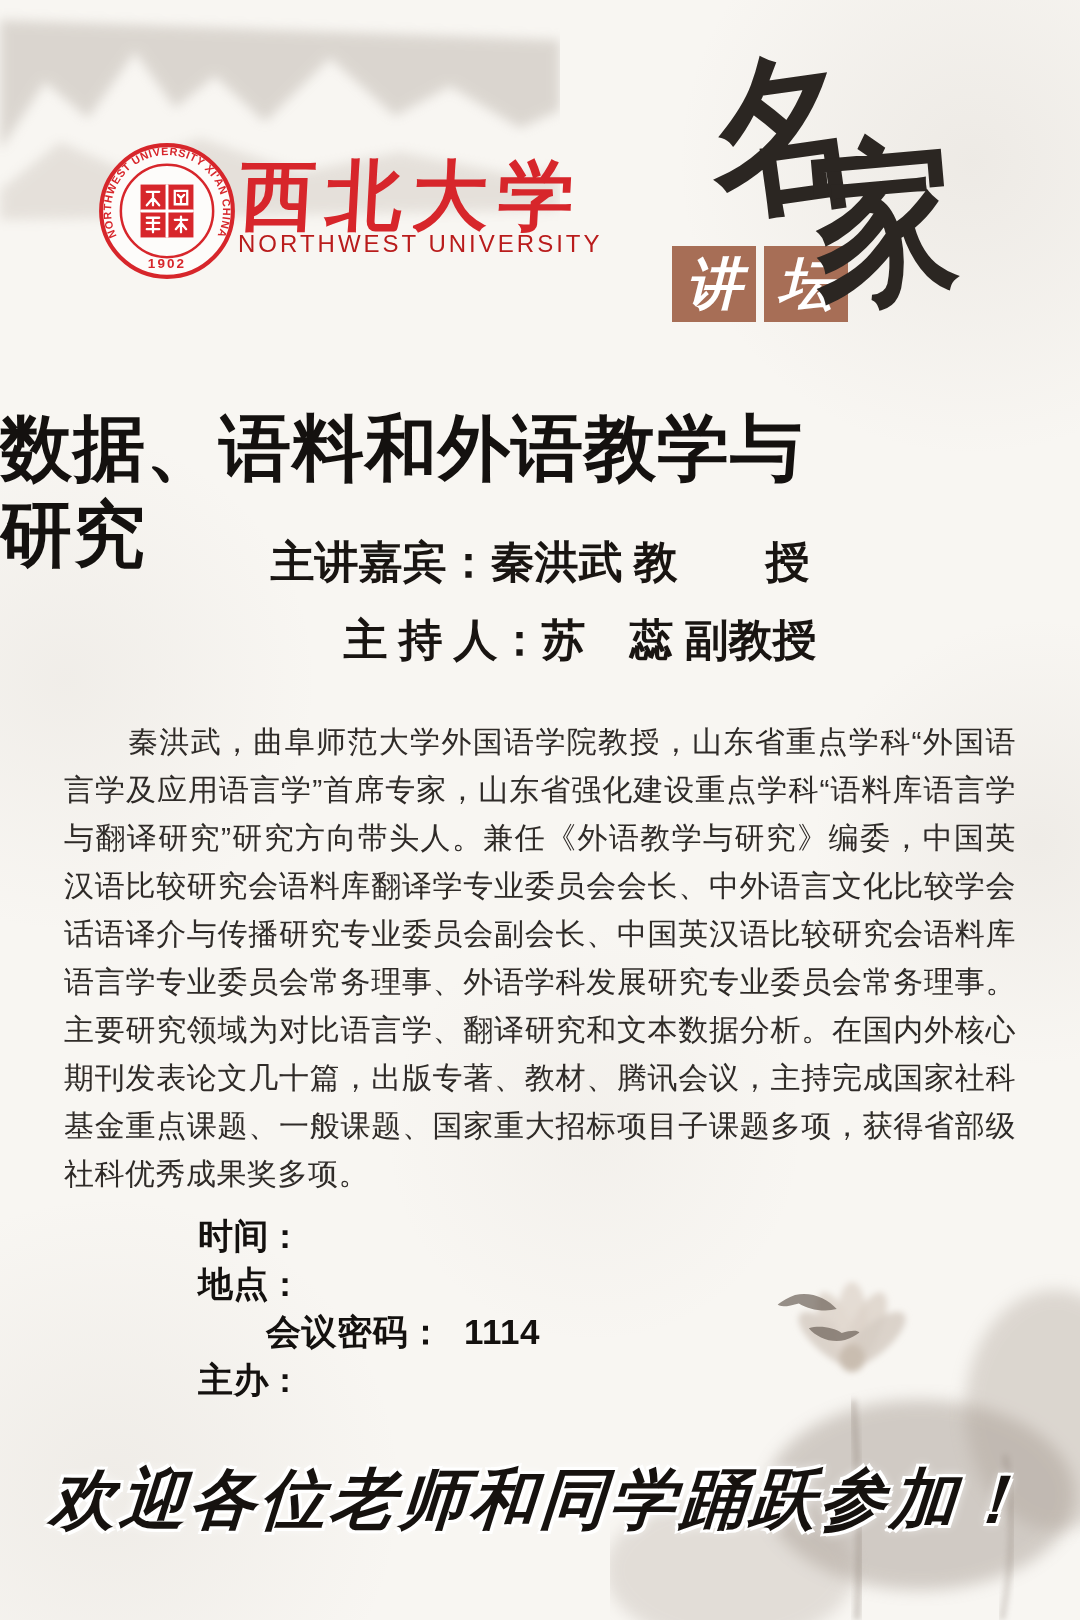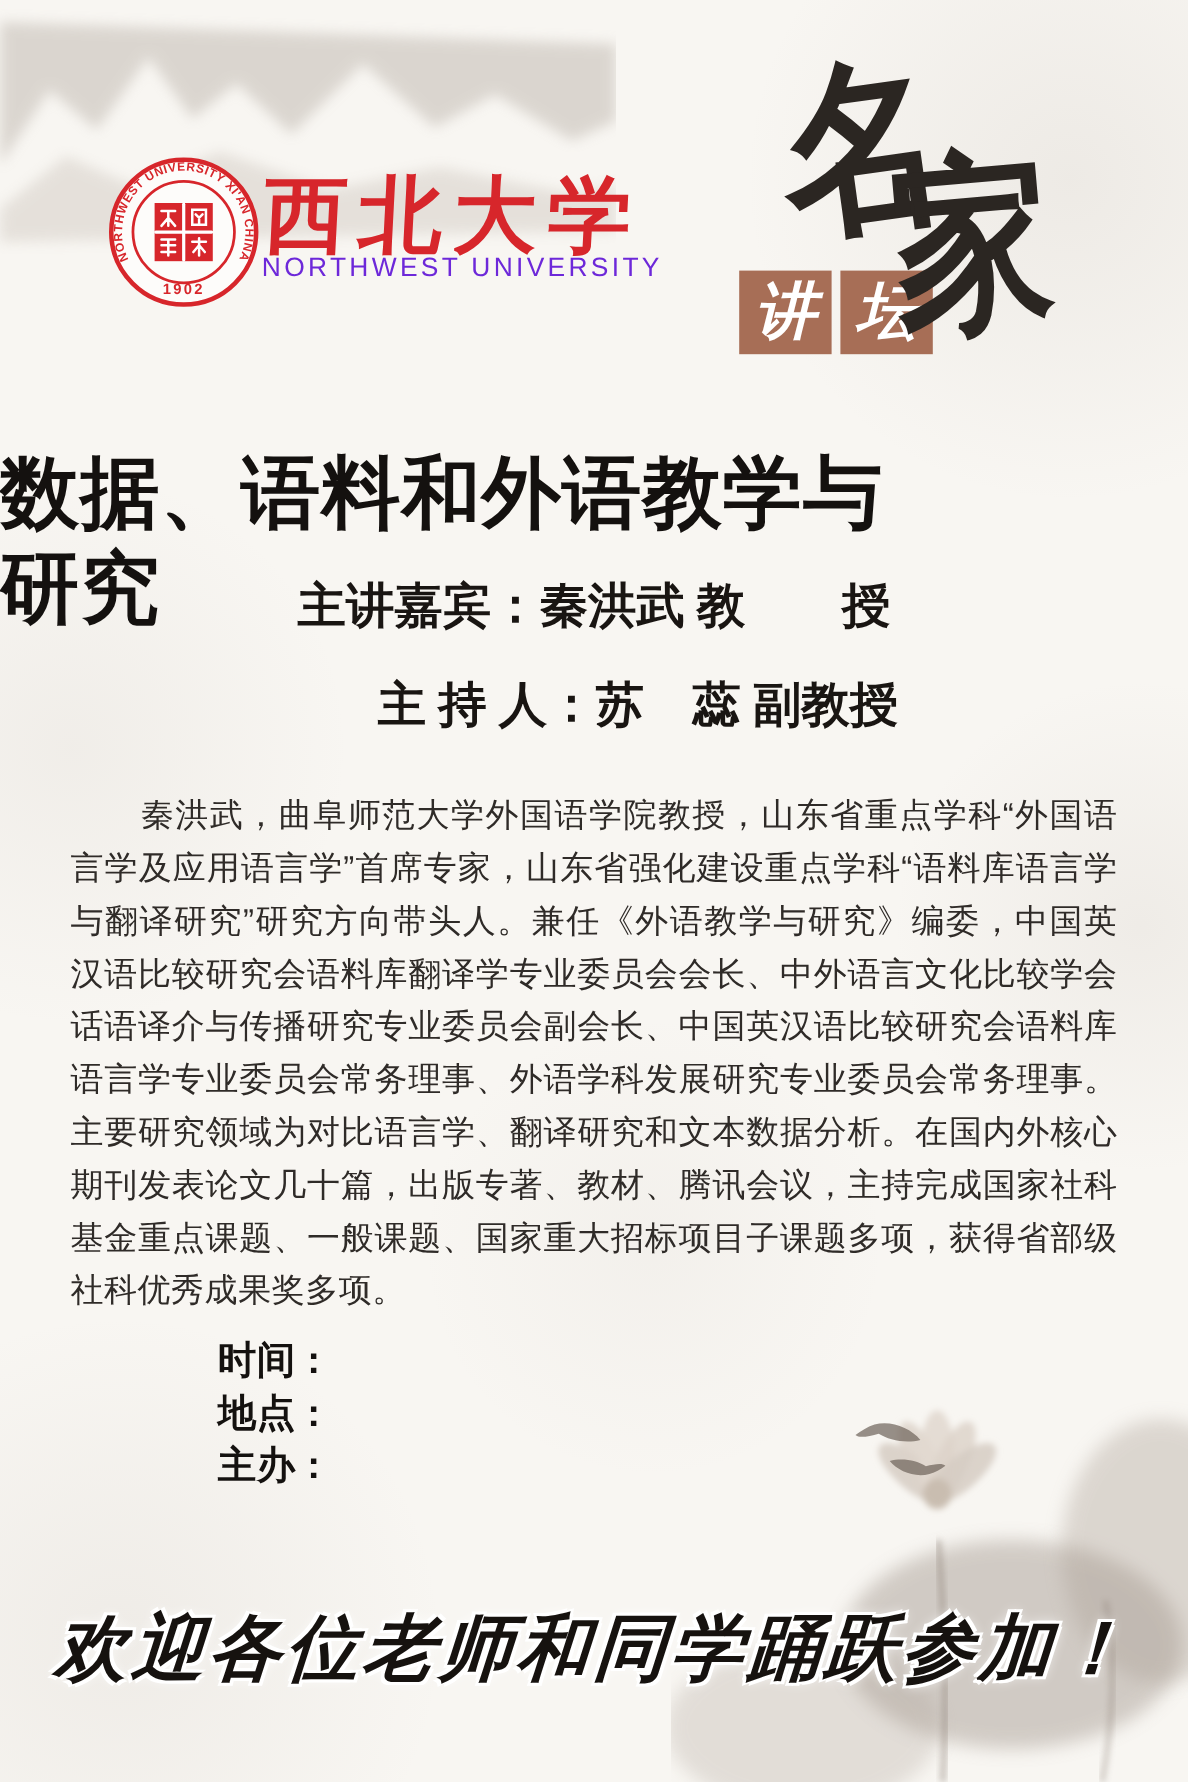--- a/index.html
+++ b/index.html
@@ -25,21 +25,21 @@
   
   .seal { position:absolute; left:97px; top:141px; width:140px; height:140px; }
   .uni-cn {
     position:absolute; left:236px; top:146px; width:352px; text-align:center;
     font-family:"Liberation Serif","DejaVu Serif",serif; font-weight:900;
     font-size:76px; letter-spacing:10px; color:#d7262b; transform:skewX(-3deg);
     white-space:nowrap;
   }
   .uni-en {
     position:absolute; left:238px; top:230px; width:352px; text-align:center;
-    font-size:24px; letter-spacing:3px; color:#6d28d9; font-weight:500;
+    font-size:24px; letter-spacing:3px; color:#b91c1c; font-weight:500;
     white-space:nowrap;
   }
   .forum-char {
     position:absolute; font-family:"Liberation Serif","DejaVu Serif",serif;
     font-weight:900; color:#2b2622; line-height:1; z-index:3; white-space:nowrap;
   }
   .fc-ming { left:700px; top:52px;  font-size:168px; transform:rotate(-8deg) scaleX(.88); }
   .fc-jia  { left:798px; top:138px; font-size:172px; transform:rotate(-5deg) scaleX(.85); }
   .fbox {
     position:absolute; width:84px; height:76px; background:#a76e56; z-index:2;
@@ -55,21 +55,21 @@
     position:absolute; left:0; top:406px; width:870px; margin:0;
     text-align:left; font-family:"Liberation Serif","DejaVu Serif",serif;
     font-weight:900; font-size:72px; line-height:86px; letter-spacing:1px;
     color:#14110f;
   }
   .guest {
     position:absolute; left:0; width:1080px; text-align:center;
     font-family:"Liberation Serif","DejaVu Serif",serif; font-weight:900;
     font-size:44px; line-height:54px; color:#191512; white-space:pre;
   }
-  .guest-speaker { top:524px;text-align:center; }
+  .guest-speaker { top:536px;text-align:center; }
   .guest-host    { top:614px;padding-left:40px; }
 
   .bio {
     position:absolute; left:64px; top:718px; width:952px; margin:0;
     font-size:30px; line-height:48px; letter-spacing:.5px; color:#2f2b28;
     text-align:justify; text-indent:64px; font-weight:500;
   }
 
   .details { position:absolute; left:198px; top:1212px; }
   .detail-row { display:flex; height:48px; align-items:center;
@@ -166,19 +166,23 @@
   <p class="bio">秦洪武，曲阜师范大学外国语学院教授，山东省重点学科“外国语言学及应用语言学”首席专家，山东省强化建设重点学科“语料库语言学与翻译研究”研究方向带头人。兼任《外语教学与研究》编委，中国英汉语比较研究会语料库翻译学专业委员会会长、中外语言文化比较学会话语译介与传播研究专业委员会副会长、中国英汉语比较研究会语料库语言学专业委员会常务理事、外语学科发展研究专业委员会常务理事。主要研究领域为对比语言学、翻译研究和文本数据分析。在国内外核心期刊发表论文几十篇，出版专著、教材、腾讯会议，主持完成国家社科基金重点课题、一般课题、国家重大招标项目子课题多项，获得省部级社科优秀成果奖多项。</p>
 
   <div class="details">
     <div class="detail-row">
       <span class="detail-label">时间 :</span>
     </div>
     <div class="detail-row">
       <span class="detail-label">地点 :</span>
     </div>
     <div class="detail-row">
+      <span class="detail-label"></span>
+      <span class="detail-value">会议密码：  1114</span>
+    </div>
+    <div class="detail-row">
       <span class="detail-label">主办 :</span>
     </div>
   </div>
 
   <div class="footer">欢迎各位老师和同学踊跃参加！</div>
 
 </div>
 
 </body></html>

